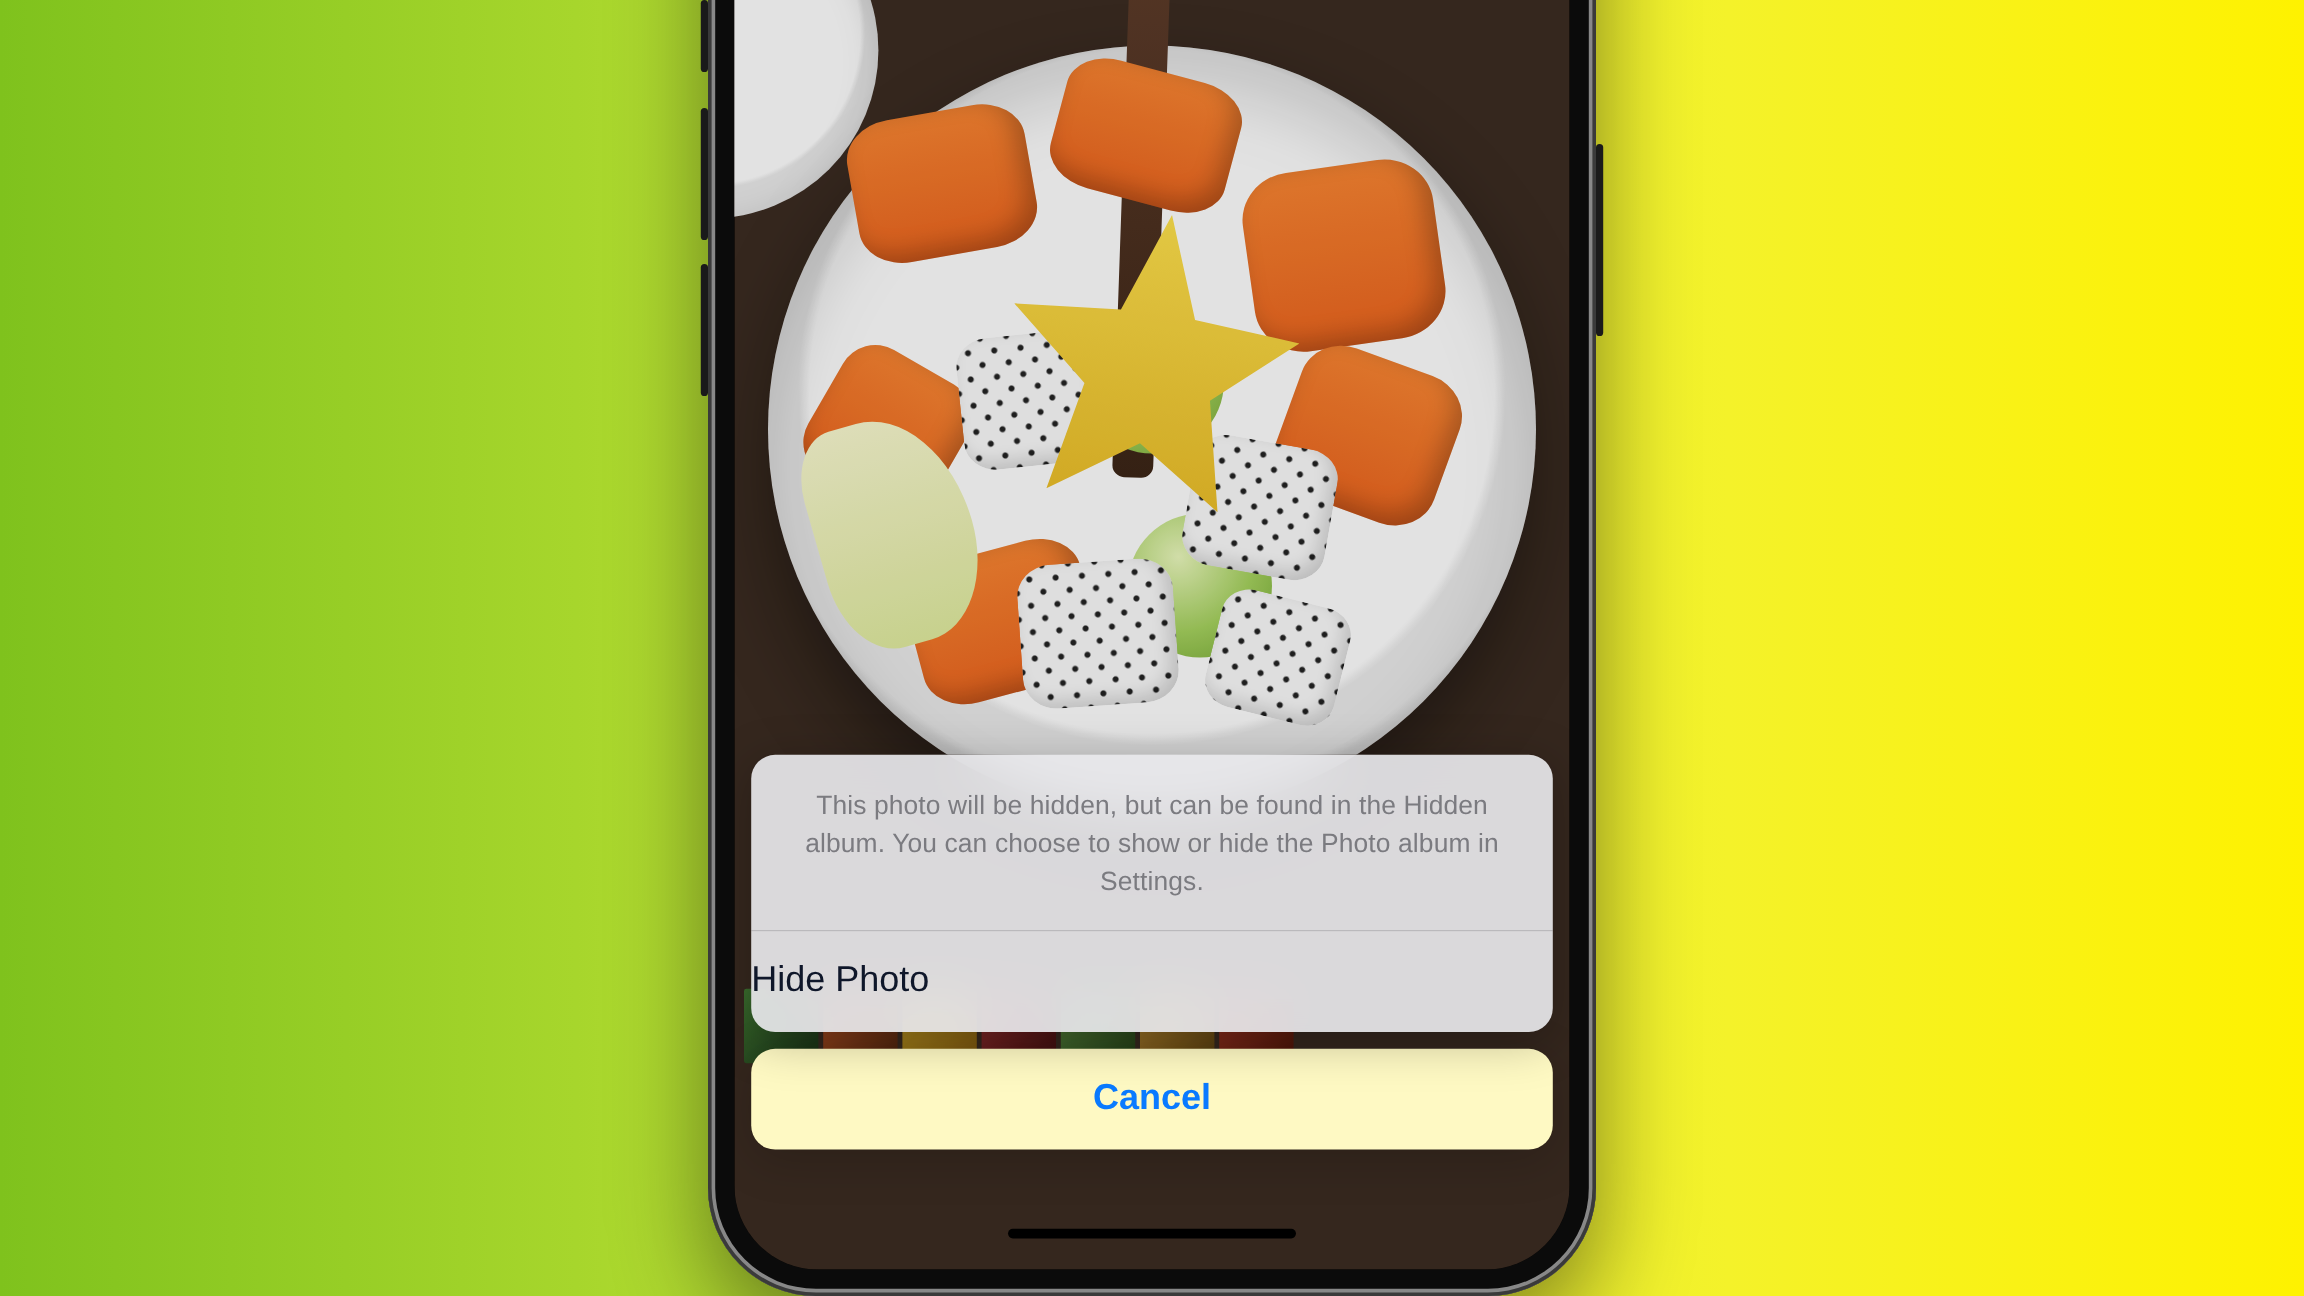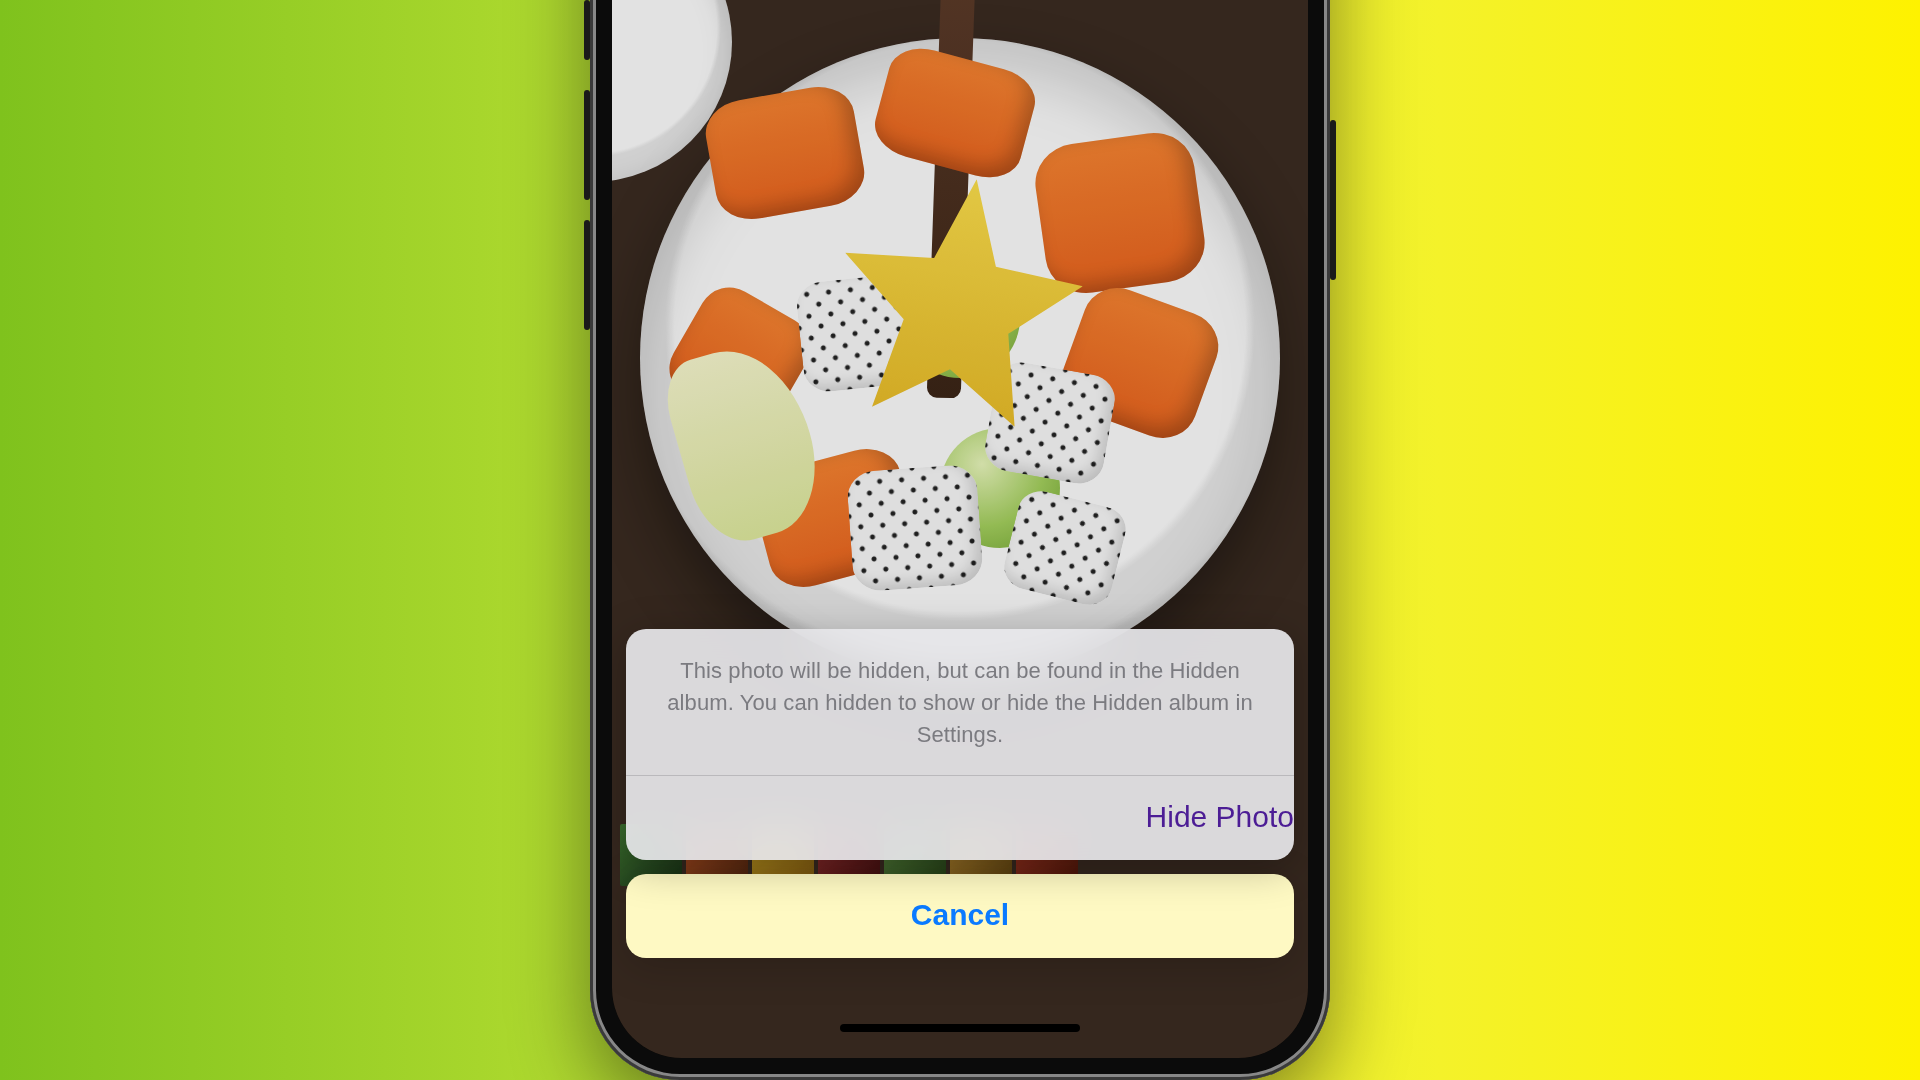--- a/index.html
+++ b/index.html
@@ -142,24 +142,24 @@
   .sheet-msg {
     padding: 26px 36px 24px;
     text-align:center;
     font-size: 22px;
     line-height: 1.45;
     color: #7b7b80;
     letter-spacing: 0.1px;
   }
   .sheet-sep { height:1px; background: rgba(0,0,0,0.14);}
   .sheet-action {
-    text-align:right;
+    text-align:left;
     font-size: 30px;
     padding: 24px 0 26px;
-    color: #4c1d95; 
+    color: #0f172a; 
     font-weight: 400;
     cursor:pointer;
   }
   .cancel {
     margin-top: 14px;
     background: #fef9c3;
     border-radius: 20px;
     text-align:center;
     font-size: 30px;
     font-weight: 600;
@@ -223,21 +223,21 @@
       <div class="thumb"></div>
       <div class="thumb"></div>
       <div class="thumb"></div>
       <div class="thumb"></div>
     </div>
 
     <div class="dim"></div>
 
     <div class="sheet-wrap">
       <div class="sheet">
-        <div class="sheet-msg">This photo will be hidden, but can be found in the Hidden album. You can hidden to show or hide the Hidden album in Settings.</div>
+        <div class="sheet-msg">This photo will be hidden, but can be found in the Hidden album. You can choose to show or hide the Photo album in Settings.</div>
         <div class="sheet-sep"></div>
         <div class="sheet-action">Hide Photo</div>
       </div>
       <div class="cancel">Cancel</div>
     </div>
 
     <div class="home-indicator"></div>
   </div>
 </div>
 

